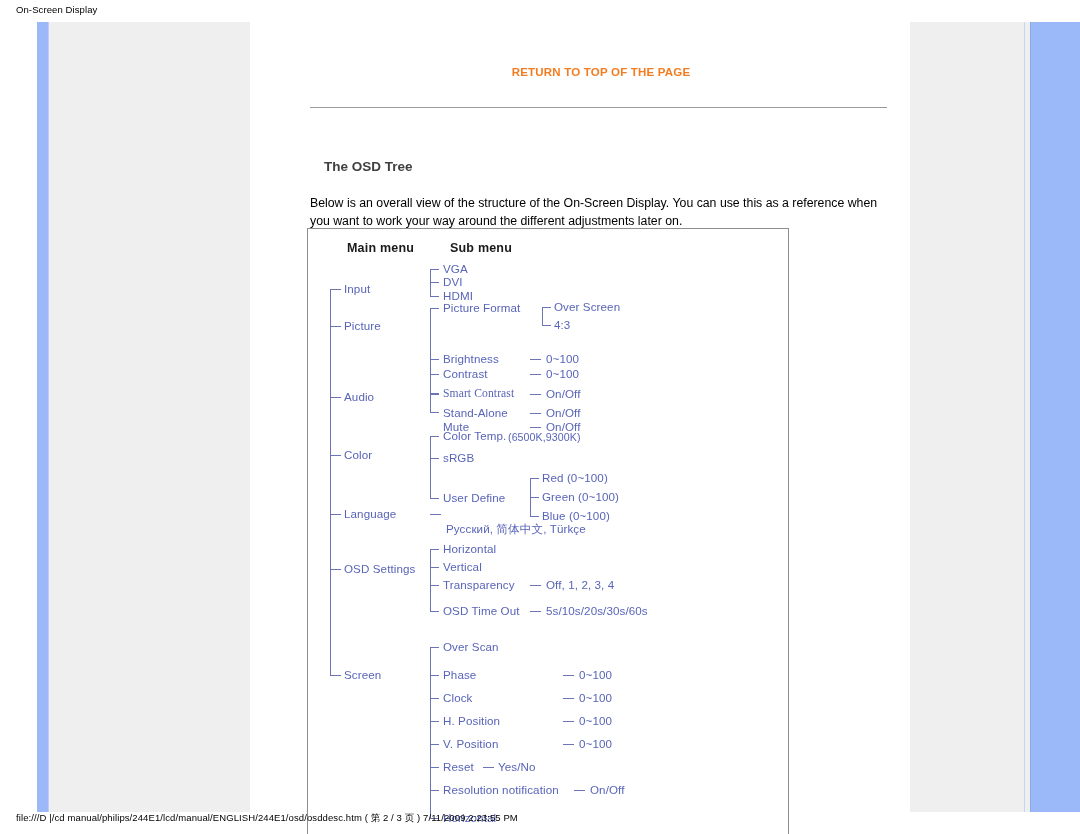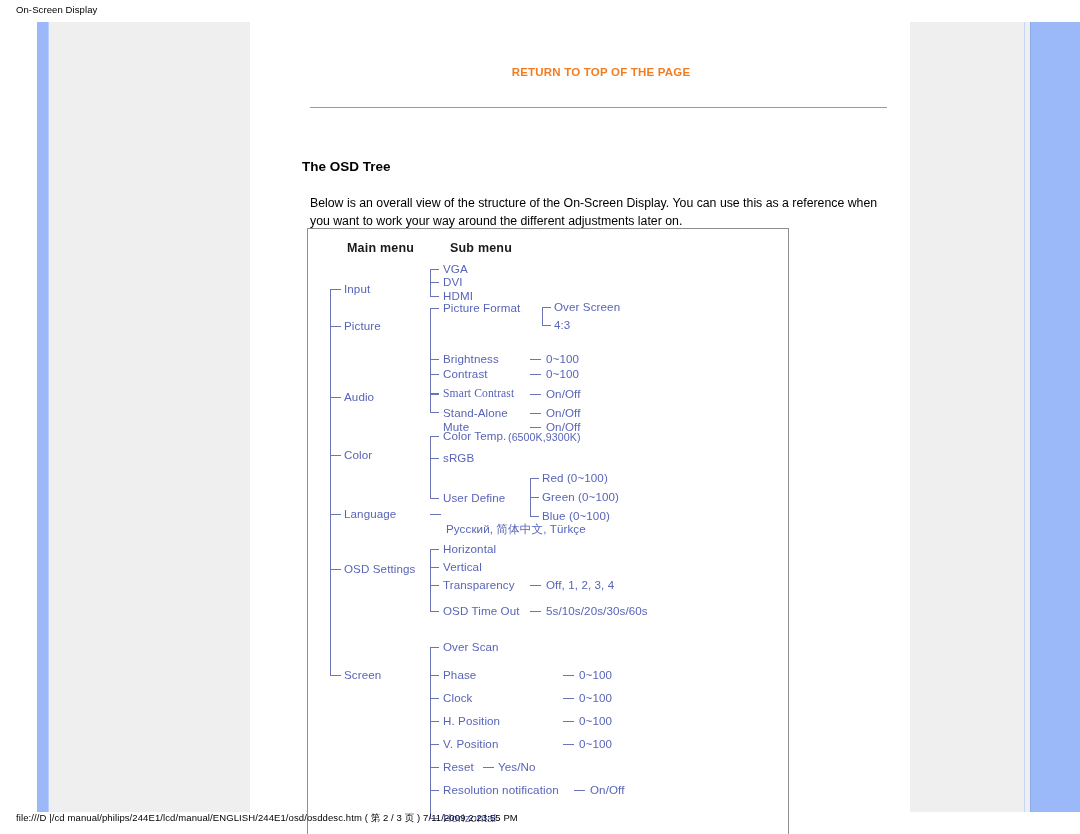--- a/index.html
+++ b/index.html
@@ -62,22 +62,22 @@
     font-size: 11.5px; font-weight: bold; color: #f47c20;
     letter-spacing: .2px;
     text-decoration: none;
   }
   .hrule {
     position: absolute; left: 18px; top: 85px; width: 577px; height: 0;
     border-top: 1px solid #9a9a9a;
   }
 
   .section-title {
-    position: absolute; left: 10px; top: 137px;
-    font-size: 13.5px; font-weight: bold; color: #000000;
+    position: absolute; left: 32px; top: 137px;
+    font-size: 13.5px; font-weight: bold; color: #404040;
     letter-spacing: 0;
   }
   .intro {
     position: absolute; left: 18px; top: 173px; width: 586px;
     font-size: 12.3px; color: #000; line-height: 1.45;
   }
 
   
   .tree-box {
     position: absolute; left: 15px; top: 206px;

